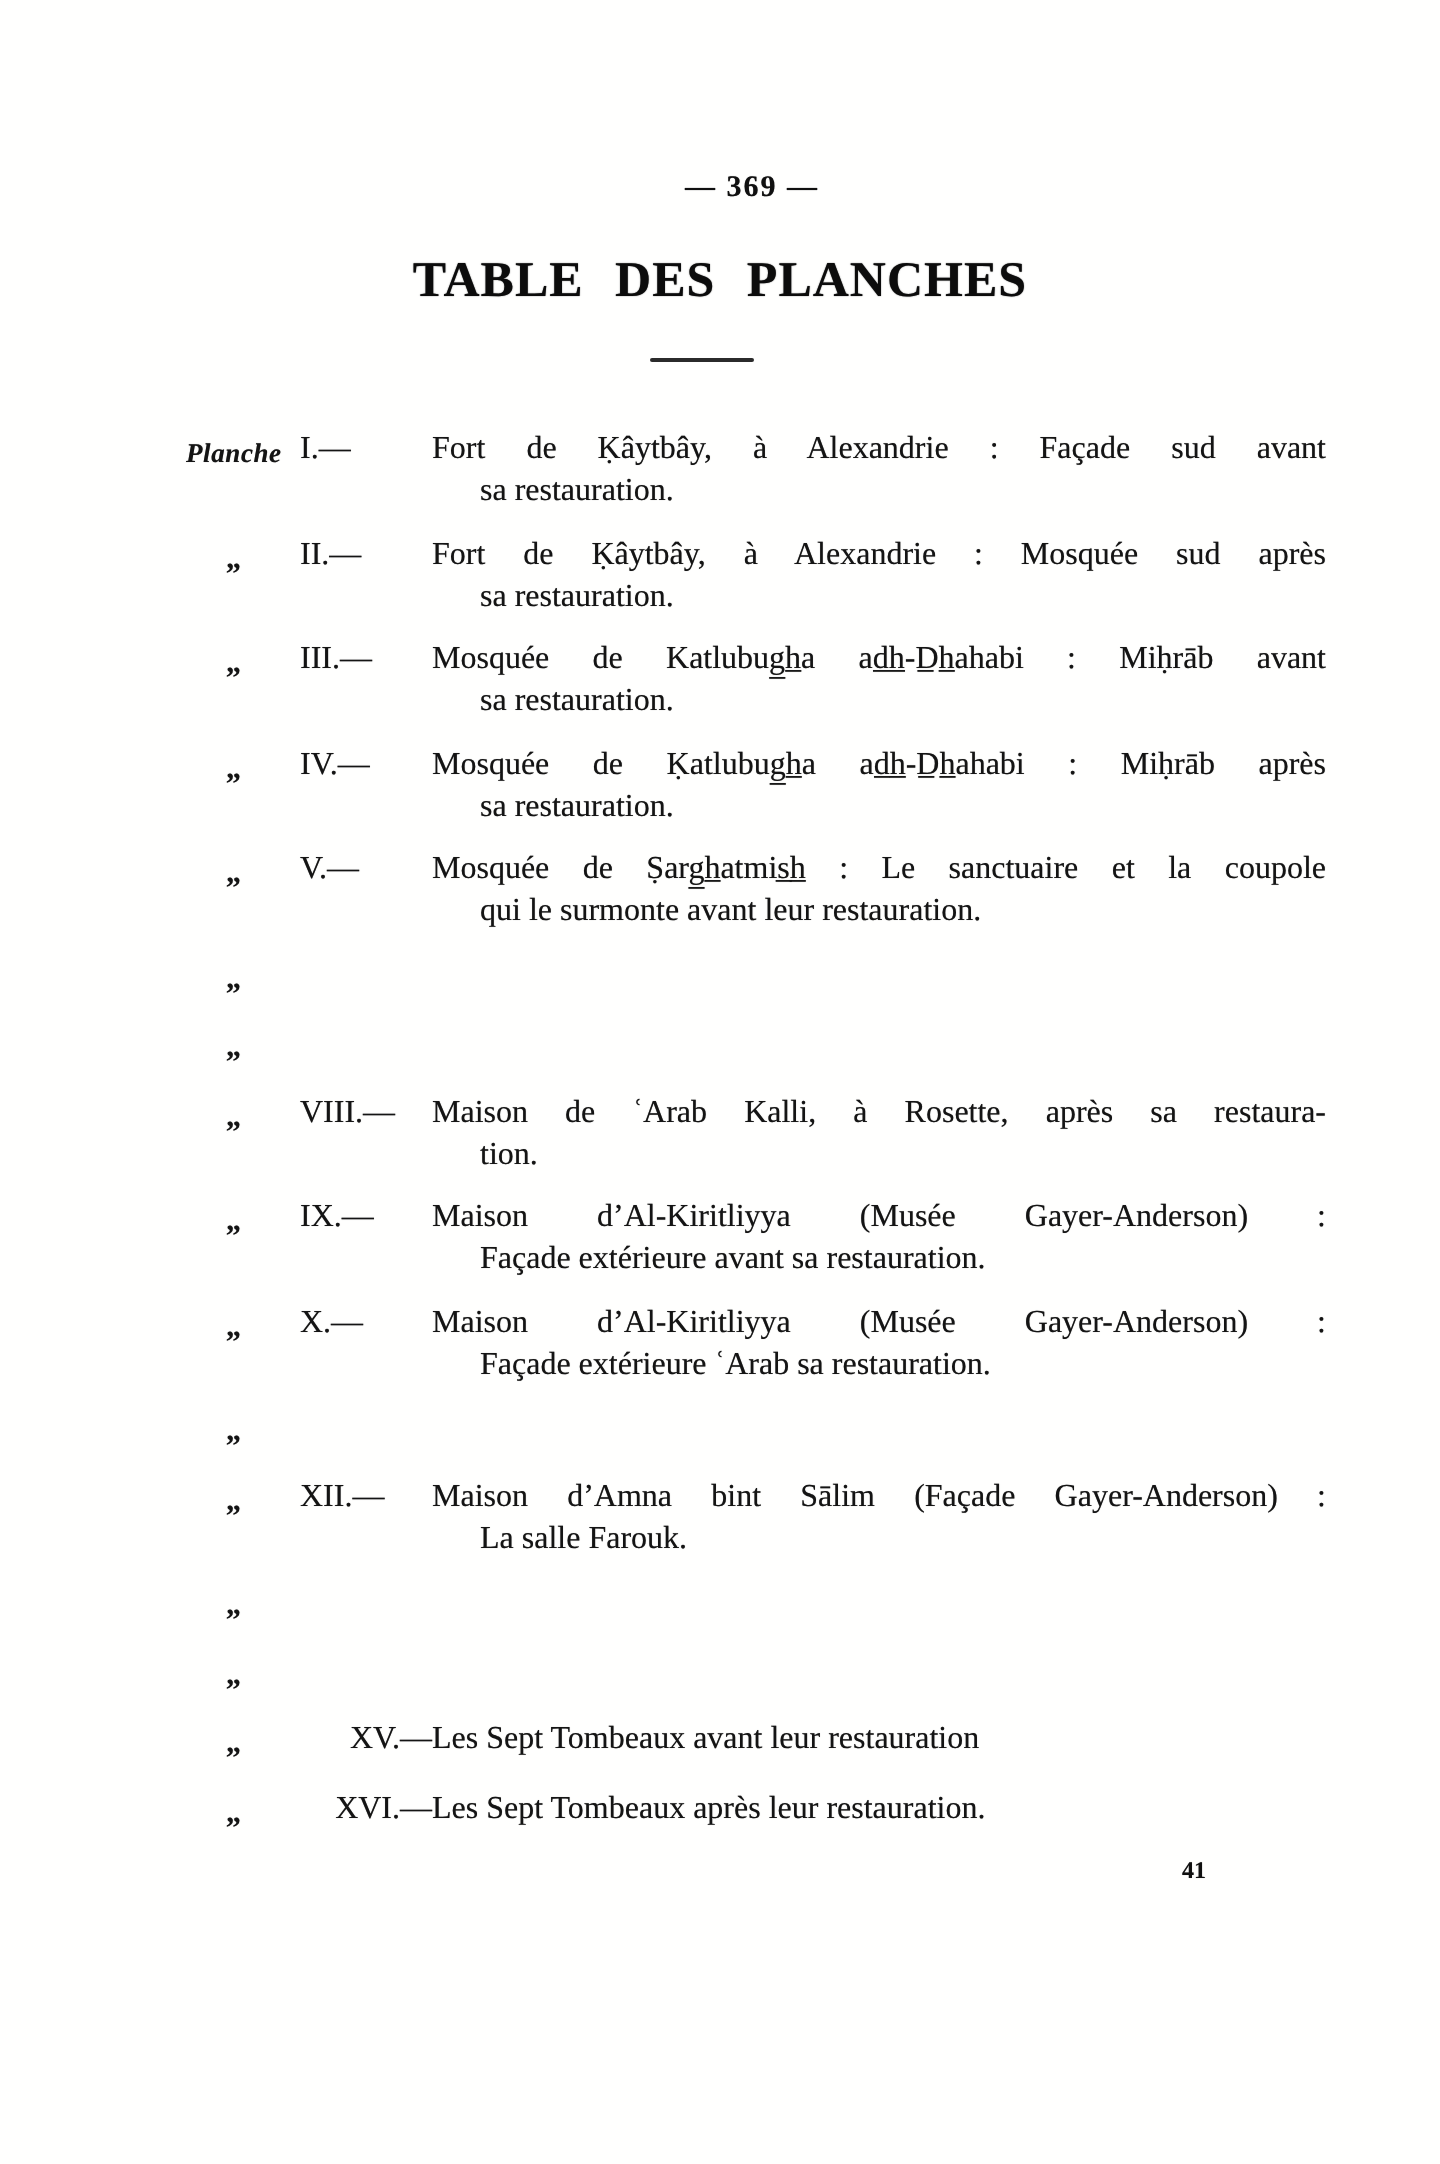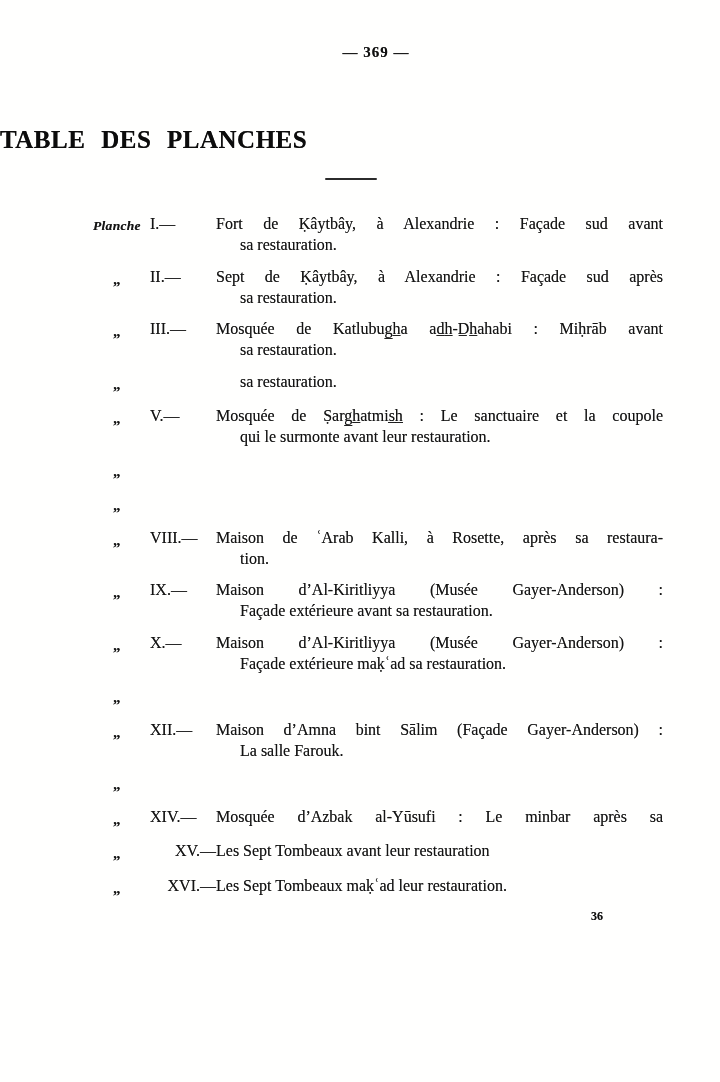--- a/index.html
+++ b/index.html
@@ -11,31 +11,31 @@
     position: relative;
     width: 720px;
     height: 1082px;
     background: #fffffe;
     overflow: hidden;
     font-family: "Liberation Serif", "DejaVu Serif", serif;
     color: #141414;
     text-shadow: 0 0 0.35px rgba(10,10,10,0.55);
   }
   .pagenum {
-    padding-top: 44px;
+    padding-top: 86px;
     text-align: center;
     font-size: 15px;
     font-weight: bold;
     letter-spacing: 1px;
     color: #101010;
     margin-left: 32px;
   }
   .title {
-    margin-top: 65px;
-    text-align: left;
+    margin-top: 24px;
+    text-align: center;
     font-size: 25px;
     font-weight: bold;
     letter-spacing: 0.5px;
     word-spacing: 9px;
     color: #0c0c0c;
     text-shadow: 0 0 0.6px rgba(0,0,0,0.7);
   }
   .title-divider {
     margin: 24px 0 0 325px;
     width: 52px;
@@ -113,34 +113,35 @@
       <div class="entry">
         <div class="gutter planche">Planche</div>
         <div class="body">
           <div class="l1"><span class="num">I.—</span><span>Fort de Ḳâytbây, à Alexandrie : Façade sud avant</span></div>
           <div class="l2">sa restauration.</div>
         </div>
       </div>
       <div class="entry">
         <div class="gutter ditto">„</div>
         <div class="body">
-          <div class="l1"><span class="num">II.—</span><span>Sept de Ḳâytbây, à Alexandrie : Façade sud après</span></div>
+          <div class="l1"><span class="num">II.—</span><span>Fort de Ḳâytbây, à Alexandrie : Mosquée sud après</span></div>
           <div class="l2">sa restauration.</div>
         </div>
       </div>
       <div class="entry">
         <div class="gutter ditto">„</div>
         <div class="body">
           <div class="l1"><span class="num">III.—</span><span>Mosquée de Katlubug̲h̲a ad̲h̲-D̲h̲ahabi : Miḥrāb avant</span></div>
           <div class="l2">sa restauration.</div>
         </div>
       </div>
       <div class="entry">
         <div class="gutter ditto">„</div>
         <div class="body">
+          <div class="l1"><span class="num">IV.—</span><span>Mosquée de Ḳatlubug̲h̲a ad̲h̲-D̲h̲ahabi : Miḥrāb après</span></div>
           <div class="l2">sa restauration.</div>
         </div>
       </div>
       <div class="entry">
         <div class="gutter ditto">„</div>
         <div class="body">
           <div class="l1"><span class="num">V.—</span><span>Mosquée de Ṣarg̲h̲atmis̲h̲ : Le sanctuaire et la coupole</span></div>
           <div class="l2">qui le surmonte avant leur restauration.</div>
         </div>
       </div>
@@ -161,53 +162,52 @@
         <div class="gutter ditto">„</div>
         <div class="body">
           <div class="l1"><span class="num">IX.—</span><span>Maison d’Al-Kiritliyya (Musée Gayer-Anderson) :</span></div>
           <div class="l2">Façade extérieure avant sa restauration.</div>
         </div>
       </div>
       <div class="entry">
         <div class="gutter ditto">„</div>
         <div class="body">
           <div class="l1"><span class="num">X.—</span><span>Maison d’Al-Kiritliyya (Musée Gayer-Anderson) :</span></div>
-          <div class="l2">Façade extérieure maḳʿad sa restauration.</div>
+          <div class="l2">Façade extérieure ʿArab sa restauration.</div>
         </div>
       </div>
       <div class="entry">
         <div class="gutter ditto">„</div>
         <div class="body">
         </div>
       </div>
       <div class="entry">
         <div class="gutter ditto">„</div>
         <div class="body">
           <div class="l1"><span class="num">XII.—</span><span>Maison d’Amna bint Sālim (Façade Gayer-Anderson) :</span></div>
           <div class="l2">La salle Farouk.</div>
         </div>
       </div>
       <div class="entry">
         <div class="gutter ditto">„</div>
       </div>
       <div class="entry">
         <div class="gutter ditto">„</div>
         <div class="body">
-          <div class="l1"><span class="num">XIV.—</span><span>Mosquée d’Azbak al-Yūsufi : Le minbar après sa</span></div>
         </div>
       </div>
       <div class="entry">
         <div class="gutter ditto">„</div>
         <div class="body">
           <div class="l1 single"><span class="num">XV.—</span><span>Les Sept Tombeaux avant leur restauration</span></div>
         </div>
       </div>
       <div class="entry">
         <div class="gutter ditto">„</div>
         <div class="body">
-          <div class="l1 single"><span class="num">XVI.—</span><span>Les Sept Tombeaux maḳʿad leur restauration.</span></div>
+          <div class="l1 single"><span class="num">XVI.—</span><span>Les Sept Tombeaux après leur restauration.</span></div>
         </div>
       </div>
     </div>
 
-  <div class="signature">36</div>
+  <div class="signature">41</div>
 
 </div>
 
 </body></html>

